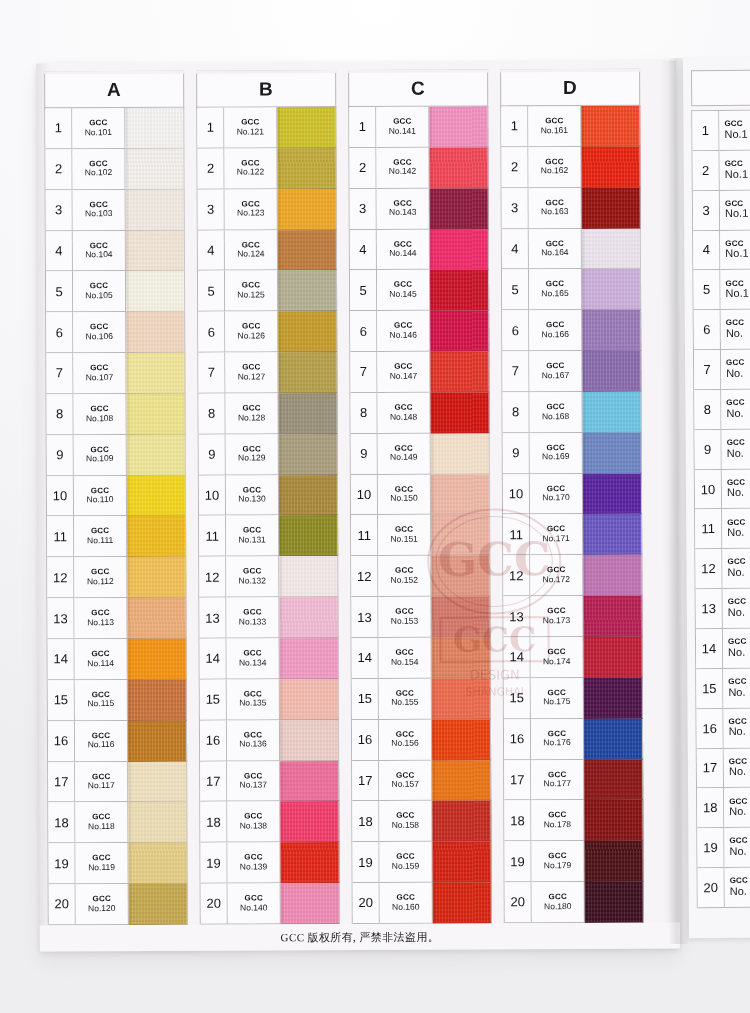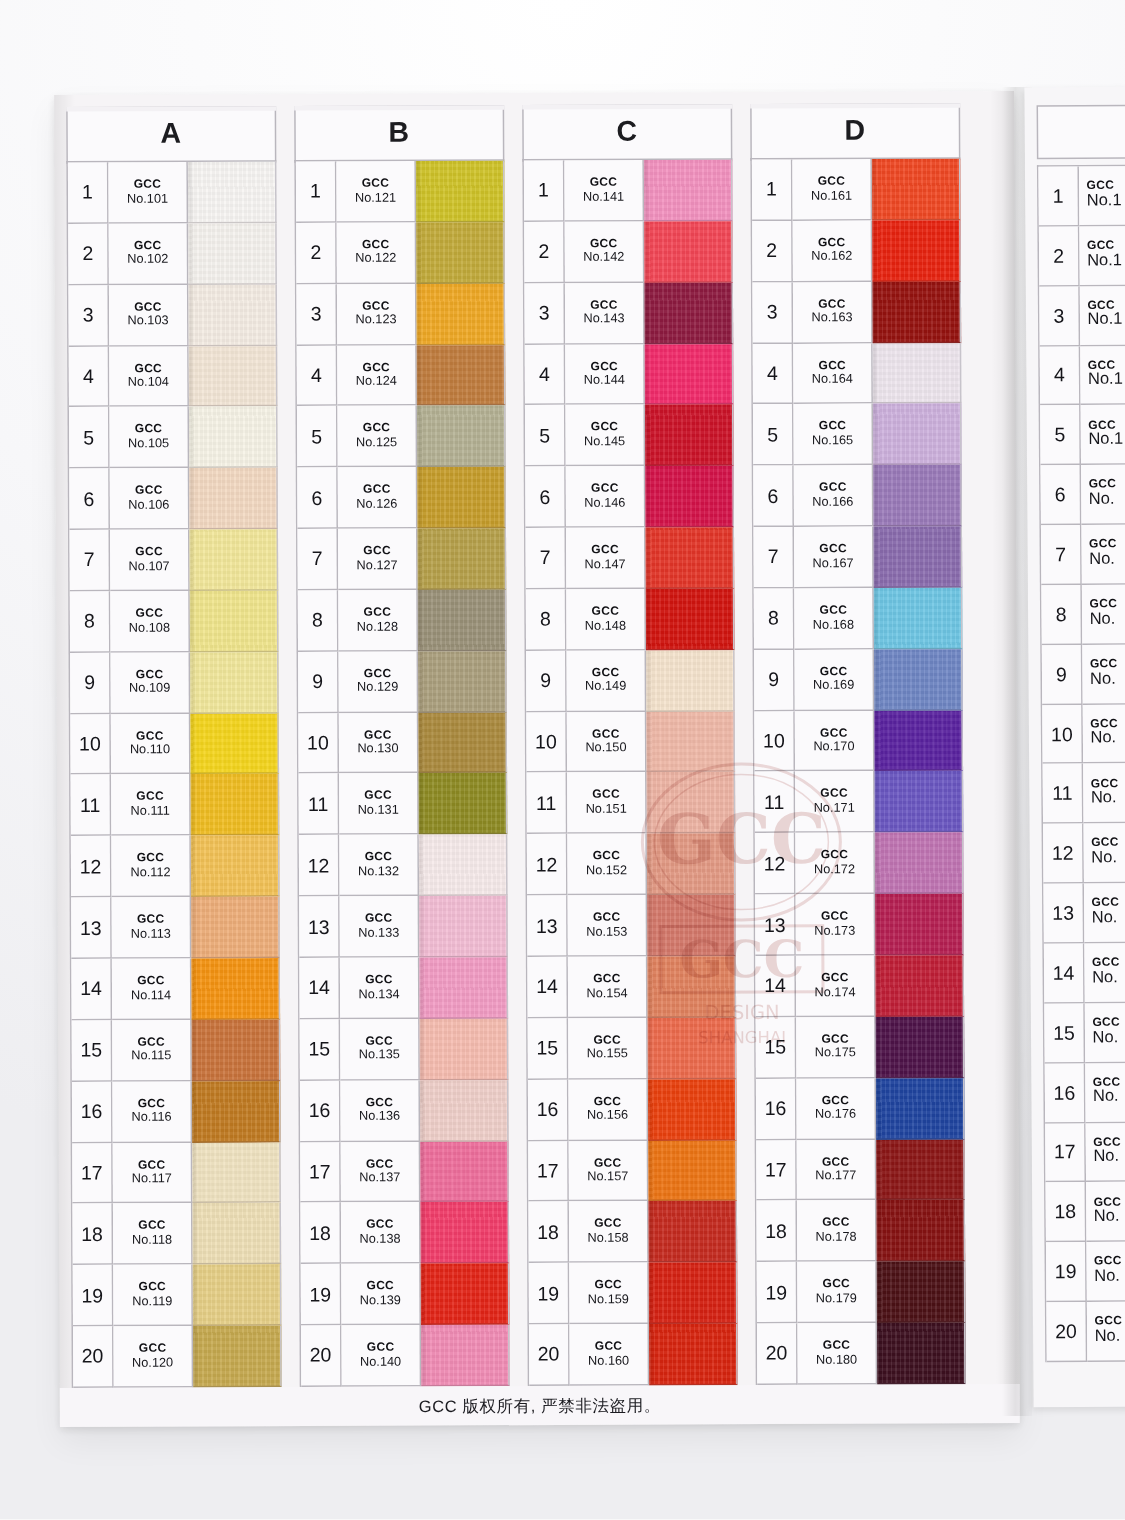--- a/index.html
+++ b/index.html
@@ -214,21 +214,21 @@
     height: 26px;
     display: flex;
     align-items: center;
     justify-content: center;
     background: #f8f6f9;
   }
   #footer-text {
     font-size: 11px;
     color: #1b1b20;
     letter-spacing: 0.4px;
-    font-family: Liberation Sans, sans-serif;
+    font-family: Liberation Serif, serif;
   }
 
   
   #watermark {
     position: absolute;
     left: 372px;
     top: 438px;
     width: 168px;
     height: 208px;
     pointer-events: none;

